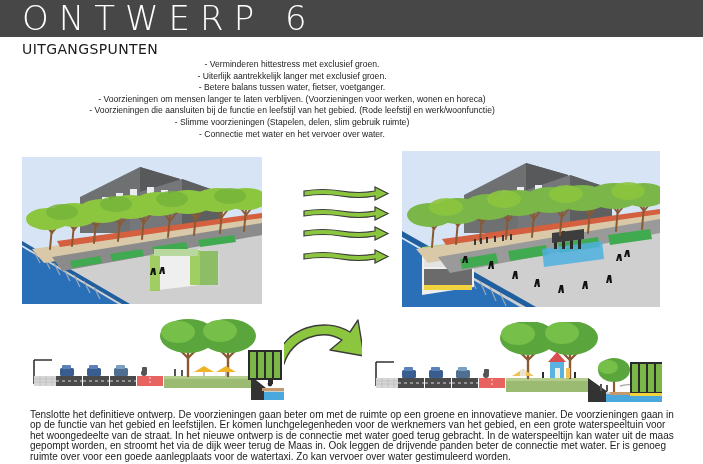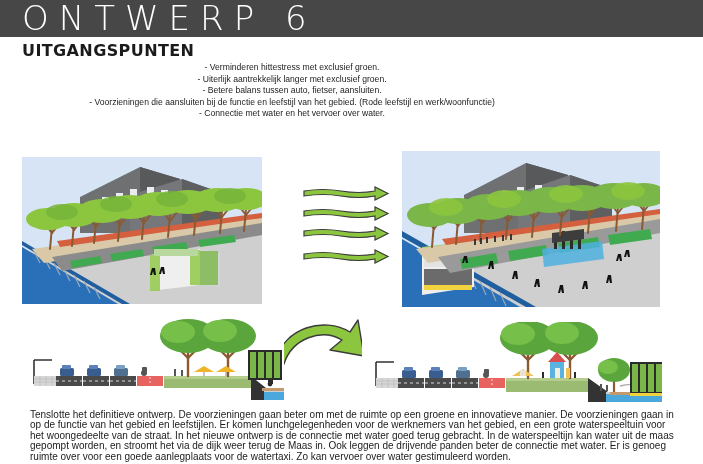--- a/index.html
+++ b/index.html
@@ -6,21 +6,21 @@
   body{width:703px;height:464px;overflow:hidden;font-family:"Liberation Sans",sans-serif;}
   .page{position:relative;width:703px;height:464px;background:#fff;}
 
   
   .header{position:absolute;left:0;top:0;width:703px;height:37px;background:#474747;}
   .header-title{position:absolute;left:22px;top:-1px;color:#ffffff;font-size:34px;
     letter-spacing:10px;font-weight:300;font-family:"DejaVu Sans",sans-serif;line-height:38px;}
 
   
   .bullets{position:absolute;left:22px;top:41px;width:540px;color:#1b1b1b;}
-  .bullets h2{margin:0 0 2px 0;font-size:16px;font-weight:bold;letter-spacing:.4px;
+  .bullets h2{margin:0 0 2px 0;font-size:14px;font-weight:normal;letter-spacing:.4px;
     font-family:"DejaVu Sans",sans-serif;}
   .bullets ul{list-style:none;margin:0;padding:0;text-align:center;}
   .bullets li{font-size:8.6px;line-height:11.6px;white-space:nowrap;}
 
   
   .pic{position:absolute;overflow:hidden;background:#d6e4f6;}
   #pic-before{left:22px;top:157px;width:240px;height:147px;}
   #pic-after{left:402px;top:151px;width:258px;height:156px;}
   .svgfull{position:absolute;left:0;top:0;width:100%;height:100%;display:block;}
 
@@ -45,22 +45,24 @@
 
   <div class="header">
     <div class="header-title">ONTWERP 6</div>
   </div>
 
   <div class="bullets">
     <h2>UITGANGSPUNTEN</h2>
     <ul>
       <li>- Verminderen hittestress met exclusief groen.</li>
       <li>- Uiterlijk aantrekkelijk langer met exclusief groen.</li>
-      <li>- Betere balans tussen auto, fietser, aansluiten.</li>
+      <li>- Betere balans tussen water, fietser, voetganger.</li>
+      <li>- Voorzieningen om mensen langer te laten verblijven. (Voorzieningen voor werken, wonen en horeca)</li>
       <li>- Voorzieningen die aansluiten bij de functie en leefstijl van het gebied. (Rode leefstijl en werk/woonfunctie)</li>
+      <li>- Slimme voorzieningen (Stapelen, delen, slim gebruik ruimte)</li>
       <li>- Connectie met water en het vervoer over water.</li>
     </ul>
   </div>
 
   <div class="pic" id="pic-before">
     <svg class="svgfull" viewBox="0 0 240 147" preserveAspectRatio="none">
       <rect x="0" y="0" width="240" height="147" fill="#d6e4f6"></rect>
 
       <polygon points="58,40 118,10 158,22 158,76 58,76" fill="#6e7072"></polygon>
       <polygon points="118,10 158,22 158,76 118,66" fill="#58595b"></polygon>

